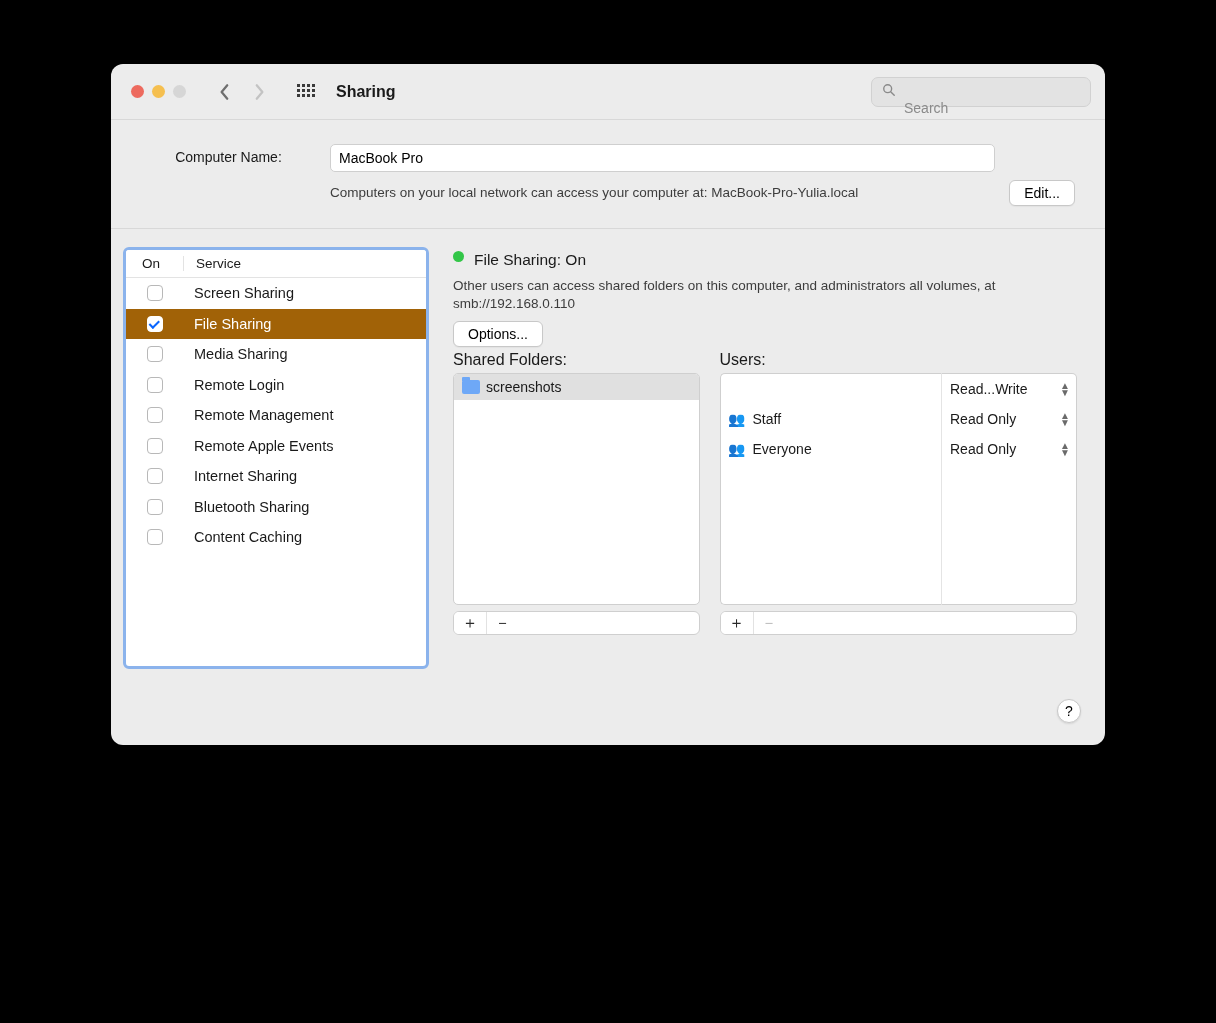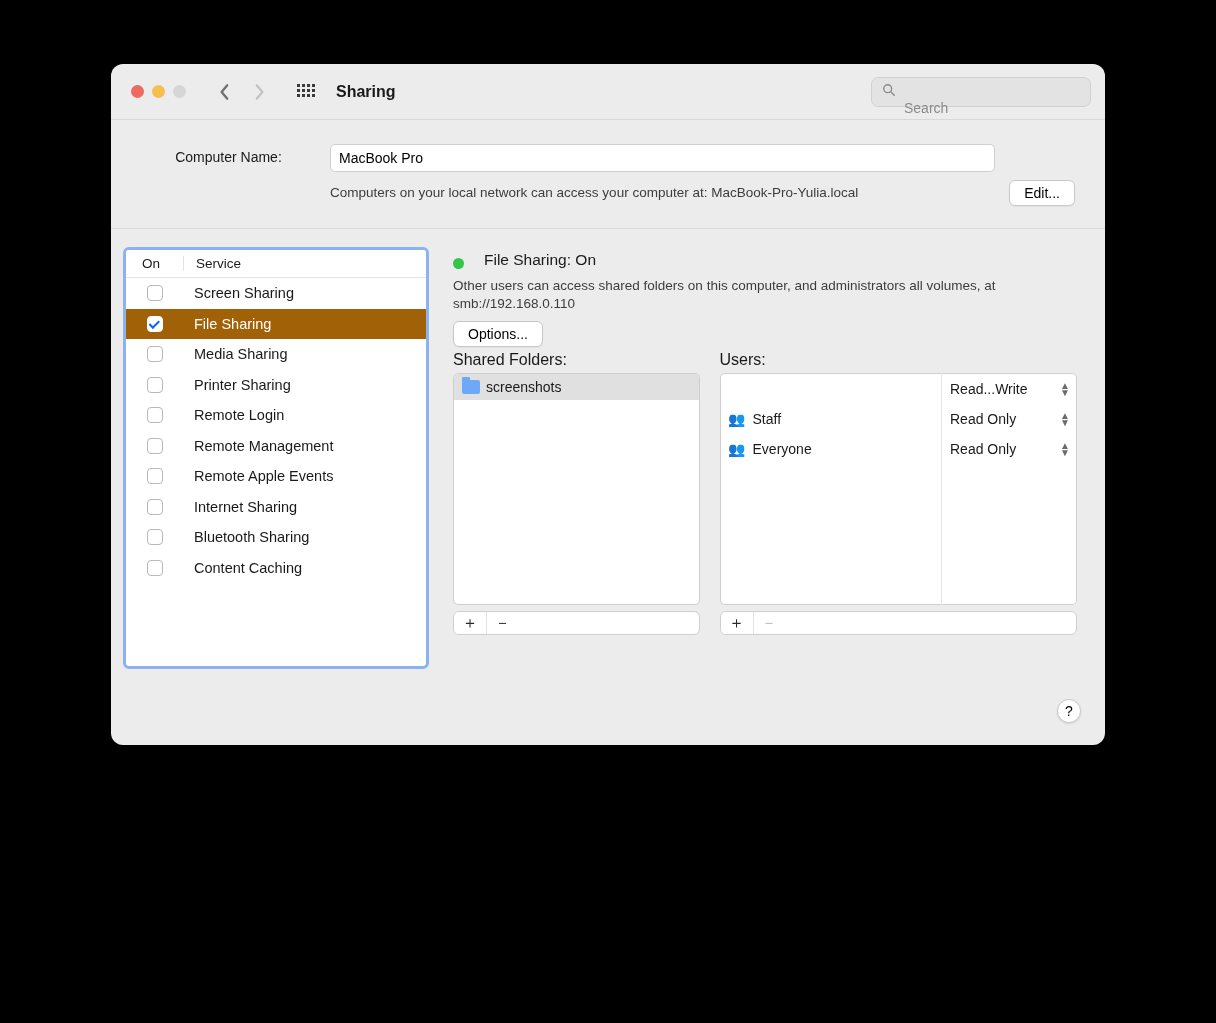--- a/index.html
+++ b/index.html
@@ -153,21 +153,21 @@
     width: 8px; height: 4px;
     border-left: 2px solid #fff;
     border-bottom: 2px solid #fff;
     transform: rotate(-45deg) translate(0,-1px);
   }
   .svc-row.selected .chk.checked::after { border-color: #0a66ff; }
   .svc-name { padding-left: 10px; }
 
   
   .right-pane { flex: 1; display: flex; flex-direction: column; }
-  .status-row { display: flex; align-items: flex-end; gap: 20px; margin: 4px 0 8px 0; }
+  .status-row { display: flex; align-items: flex-start; gap: 10px; margin: 4px 0 8px 0; }
   .status-dot { width: 11px; height: 11px; border-radius: 50%; }
   .status-text { font-size: 15.5px; font-weight: 500; }
   .status-desc { font-size: 13.5px; color: #3d3d3d; line-height: 1.35; margin-bottom: 8px; max-width: 610px;}
   .options-row { display: flex; justify-content: flex-start; margin-bottom: 4px; }
 
   .columns { display: flex; gap: 20px; }
   .col { flex: 1; display: flex; flex-direction: column; }
   .col-users { flex: 1.45; }
   .col-label { font-size: 16px; margin-bottom: 4px; }
   .listbox {
@@ -326,26 +326,20 @@
           <div class="svc-row">
             <div class="svc-chk">
               <div class="chk"></div>
             </div>
             <div class="svc-name">Media Sharing</div>
           </div>
           <div class="svc-row">
             <div class="svc-chk">
               <div class="chk"></div>
             </div>
-            <div class="svc-name">Printer Sharing</div>
-          </div>
-          <div class="svc-row">
-            <div class="svc-chk">
-              <div class="chk"></div>
-            </div>
             <div class="svc-name">Remote Login</div>
           </div>
           <div class="svc-row">
             <div class="svc-chk">
               <div class="chk"></div>
             </div>
             <div class="svc-name">Remote Management</div>
           </div>
           <div class="svc-row">
             <div class="svc-chk">

